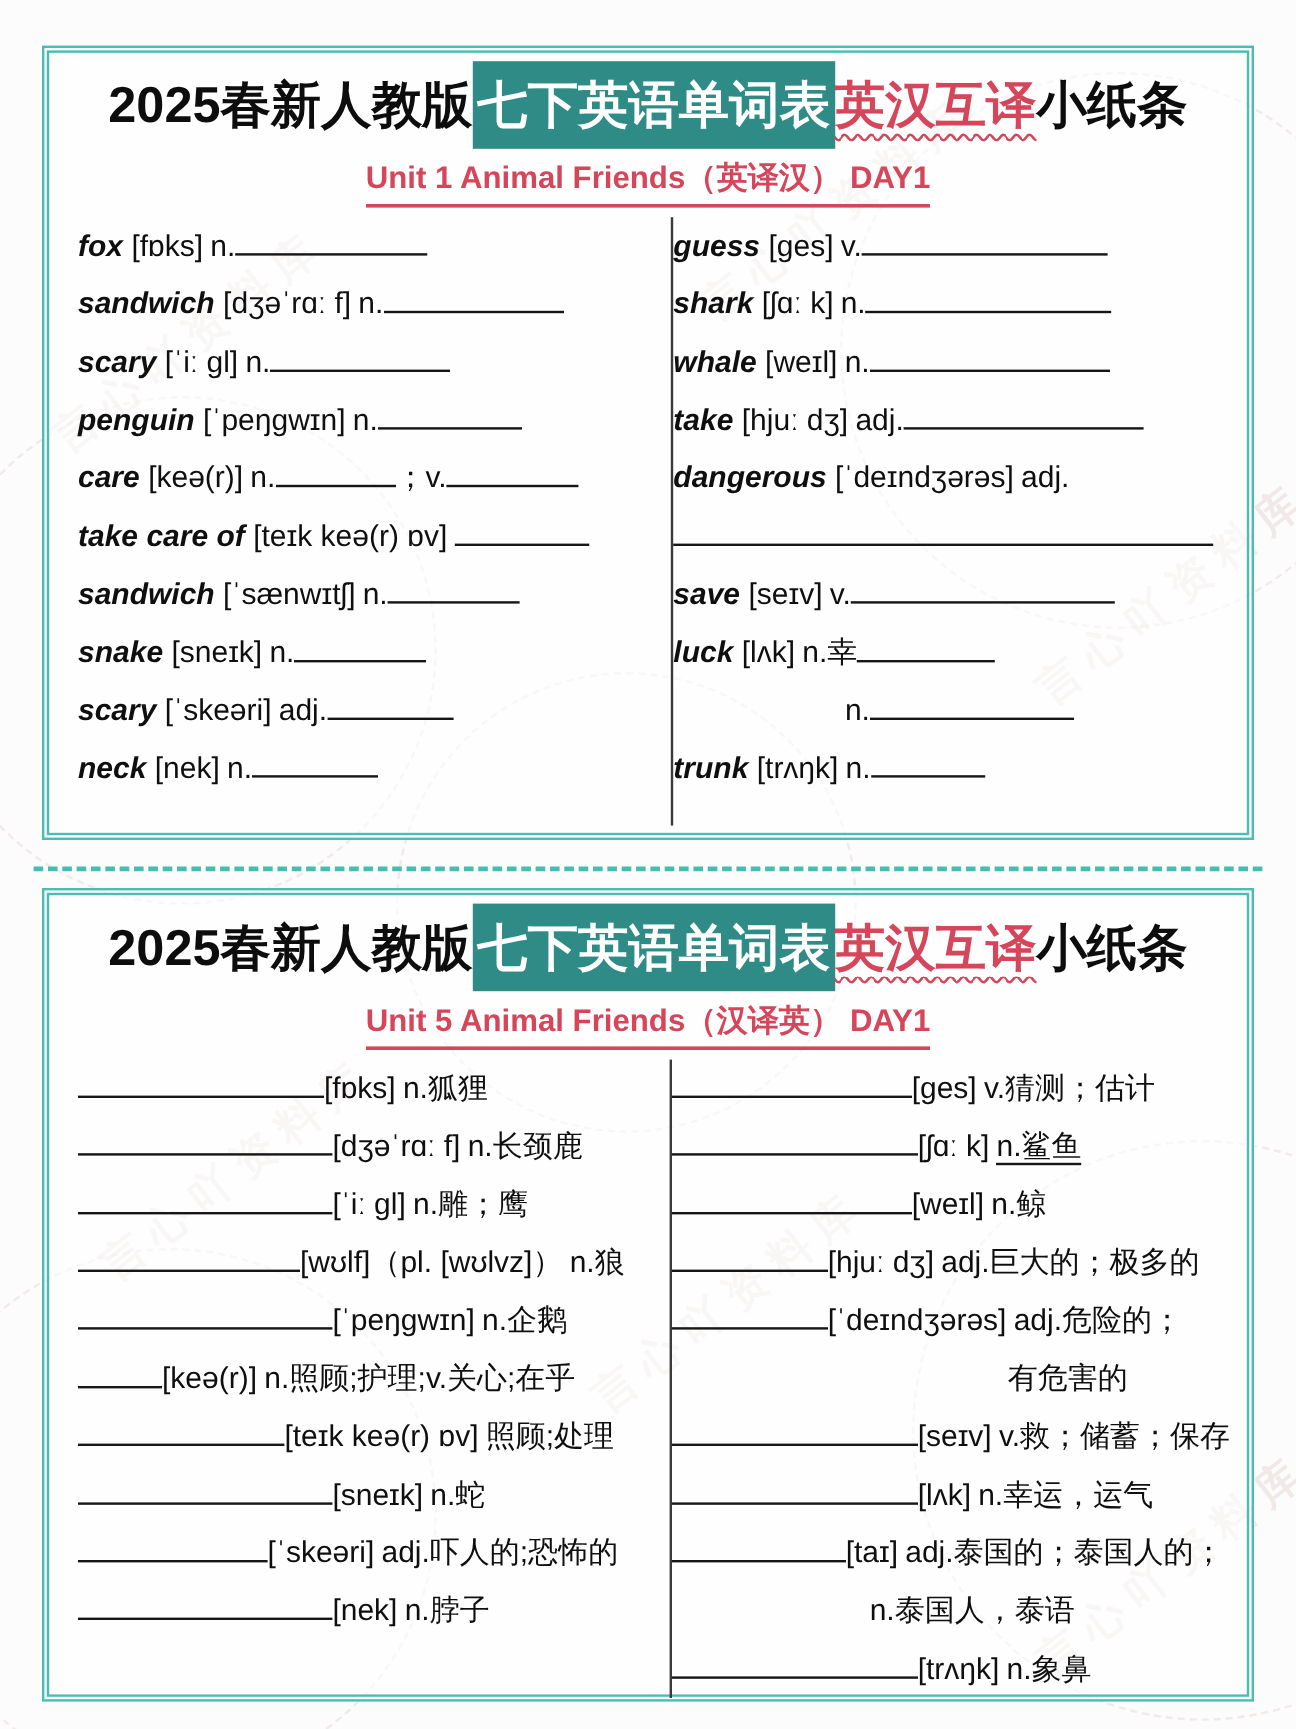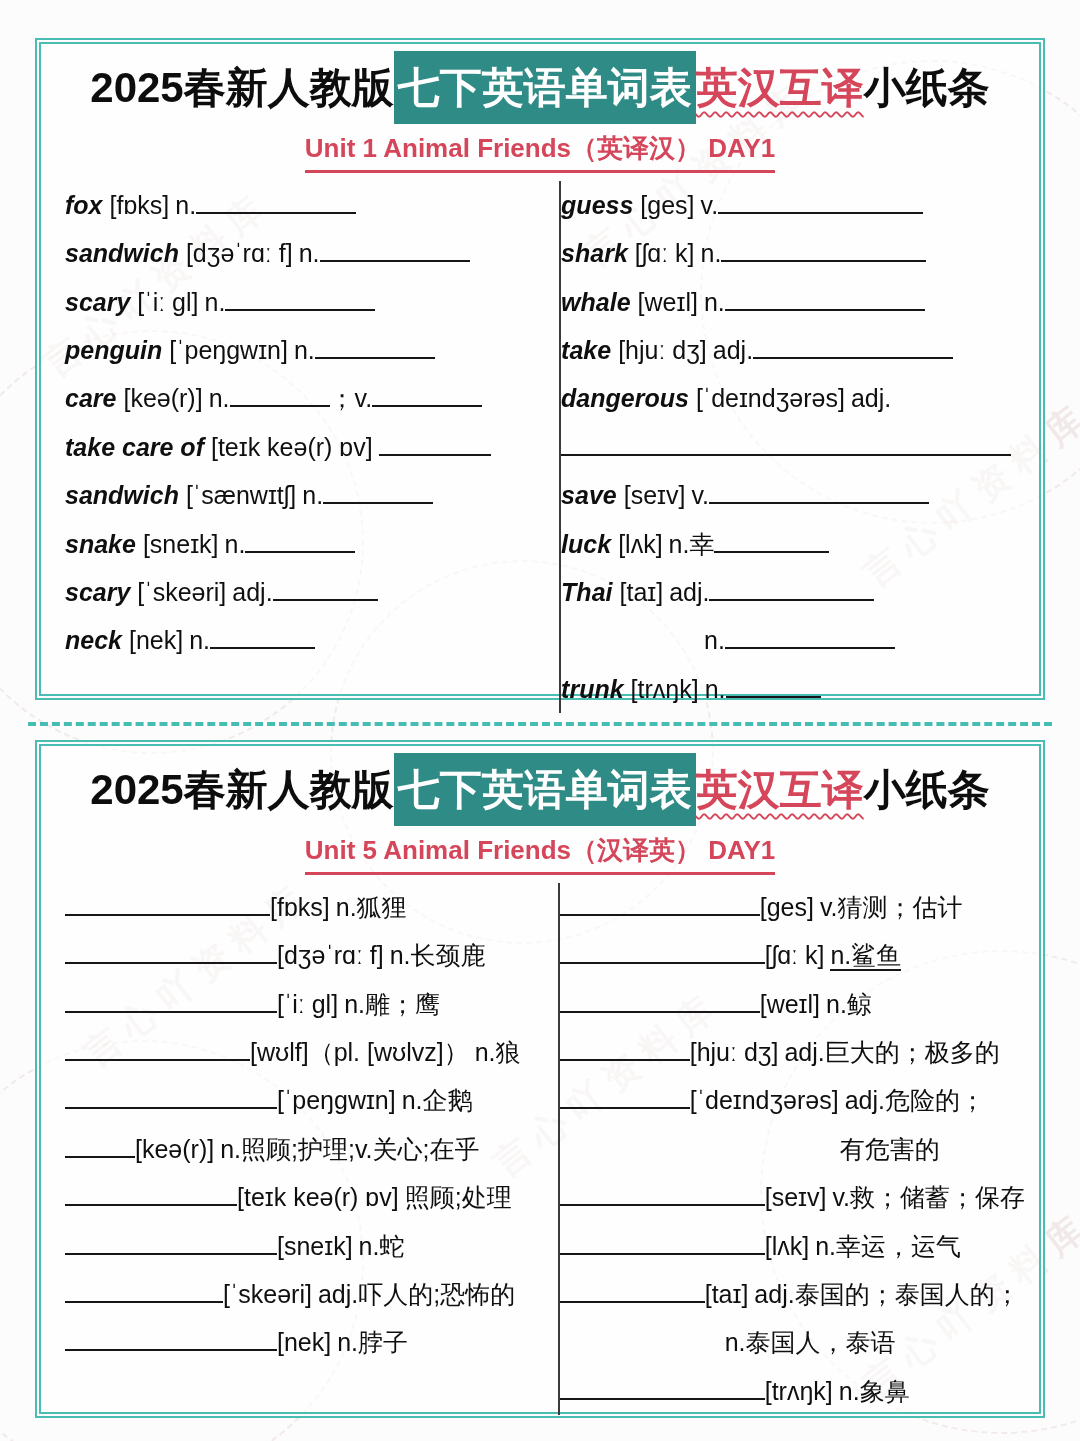--- a/index.html
+++ b/index.html
@@ -72,21 +72,20 @@
         </div>
       <div class="col col-right">
           <div class="row"><span class="word">guess</span><span class="phon">[ges]</span><span class="pos">v.</span><span class="blank" style="width: 205px;"></span></div>
           <div class="row"><span class="word">shark</span><span class="phon">[ʃɑː k]</span><span class="pos">n.</span><span class="blank" style="width: 205px;"></span></div>
           <div class="row"><span class="word">whale</span><span class="phon">[weɪl]</span><span class="pos">n.</span><span class="blank" style="width: 200px;"></span></div>
           <div class="row"><span class="word">take</span><span class="phon">[hjuː dʒ]</span><span class="pos">adj.</span><span class="blank" style="width: 200px;"></span></div>
           <div class="row"><span class="word">dangerous</span><span class="phon">[ˈdeɪndʒərəs]</span><span class="pos">adj.</span></div>
           <div class="row"><span class="blank" style="width: 450px;"></span></div>
           <div class="row"><span class="word">save</span><span class="phon">[seɪv]</span><span class="pos">v.</span><span class="blank" style="width: 220px;"></span></div>
           <div class="row"><span class="word">luck</span><span class="phon">[lʌk]</span><span class="pos">n.幸</span><span class="blank" style="width: 115px;"></span></div>
-          <div class="row"><span class="word">Thai</span><span class="phon">[taɪ]</span><span class="pos">adj.</span><span class="blank" style="width: 165px;"></span></div>
           <div class="row"><span class="indent" style="width: 143px;"></span><span class="pos">n.</span><span class="blank" style="width: 170px;"></span></div>
           <div class="row"><span class="word">trunk</span><span class="phon">[trʌŋk]</span><span class="pos">n.</span><span class="blank" style="width: 95px;"></span></div>
         </div>
     </div>
   </section>
 
   <div class="cut-line"></div>
 
   <section class="panel panel-bottom">
     <h1 class="title"><span>2025春新人教版</span><span class="hl">七下英语单词表</span><span class="redseg">英汉互译</span><span>小纸条</span></h1>

